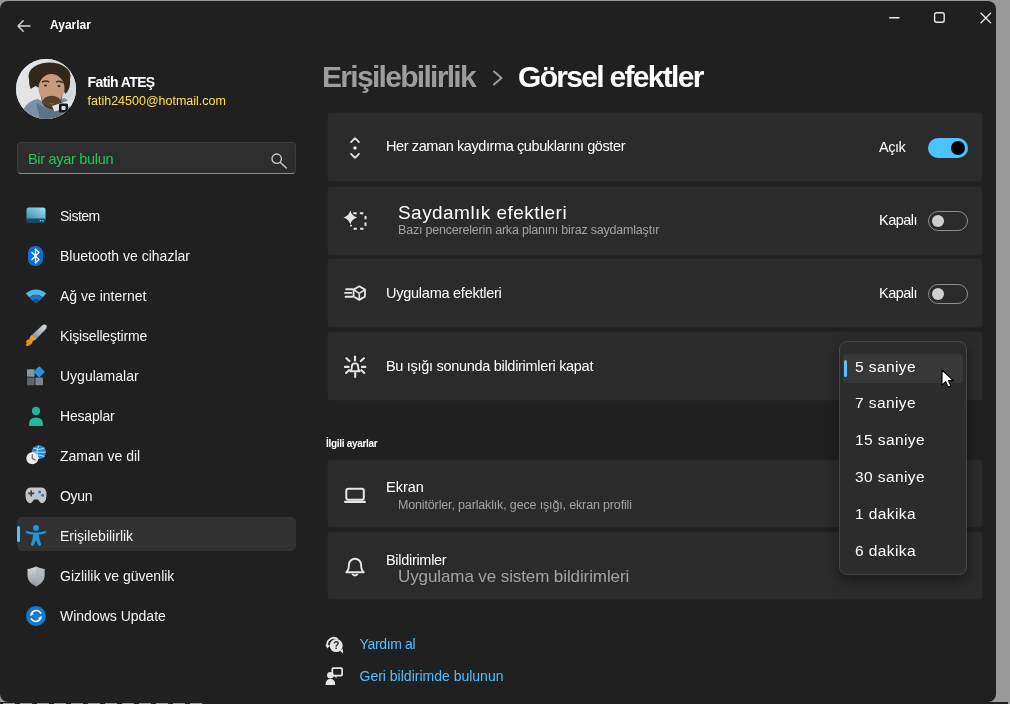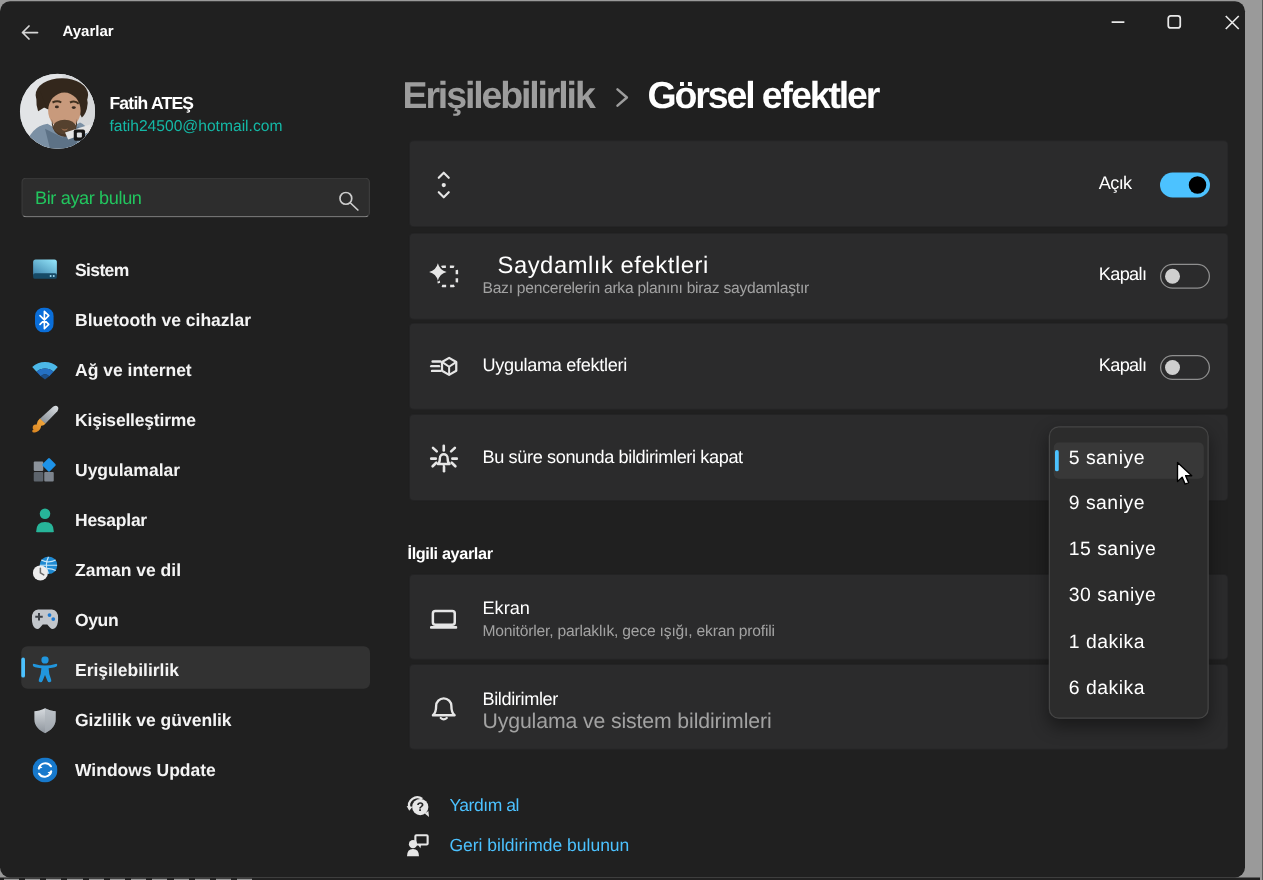--- a/index.html
+++ b/index.html
@@ -8,22 +8,22 @@
   .abs { position:absolute; }
   #win {
     position:absolute; left:0; top:1px; width:996px; height:701px;
     background:#202020; border-radius:8px; overflow:hidden;
   }
   #bottomstrip { position:absolute; left:0; top:702px; width:1008px; height:2px; background:#212121; }
   #dashes { position:absolute; left:3px; top:703px; width:202px; height:1px;
     background:repeating-linear-gradient(90deg,#9a9a9a 0 12px,#212121 12px 17px); }
   .t { position:absolute; white-space:nowrap; transform:translateY(-50%); color:#fff; }
   .card { position:absolute; left:327px; width:656px; background:#2b2b2c; border-radius:4px; border:1px solid rgba(0,0,0,0.18); }
-  .sub { color:#a2a2a2; }
-  .navtxt { font-size:14px; color:#f4f4f4;font-weight:bold; }
+  .sub { color:#a2a2a2;margin-left:12px; }
+  .navtxt { font-size:14px; color:#f4f4f4; }
   .icon { position:absolute; }
 </style>
 </head>
 <body>
 <div id="win">
 
   <svg class="icon" style="left:16px;top:18px" width="16" height="14" viewBox="0 0 16 14">
     <path d="M2 7 H14 M2 7 L7.2 1.8 M2 7 L7.2 12.2" stroke="#d6d6d6" stroke-width="1.4" fill="none" stroke-linecap="round"></path>
   </svg>
   <div class="t" style="left:50px;top:24px;font-size:12px;font-weight:600">Ayarlar</div>
@@ -50,21 +50,21 @@
       <path d="M20 44 L34 51 L47 42 L45 60 L24 60 Z" fill="#5d7286"></path>
       <path d="M25.5 36 Q26.5 47 35.5 48 Q44.5 47 45.5 36 Q46.5 45 41.5 48.8 Q36 52 30.5 48.8 Q24.5 45 25.5 36 Z" fill="#4a3828"></path>
       <ellipse cx="35.7" cy="42.5" rx="9" ry="5.8" fill="#55412e"></ellipse>
       <path d="M33 43.5 Q35.7 45.2 38.5 43.5 Q37.5 45.6 35.7 45.6 Q34 45.6 33 43.5 Z" fill="#96694a"></path>
       <path d="M36 47 L56 40.5 L57.5 46 L38.5 52.5 Z" fill="#e4e4e4"></path>
       <rect x="43" y="44.5" width="9" height="9" rx="1.5" fill="#161616"></rect>
       <rect x="45.5" y="47" width="4" height="4" rx="0.8" fill="#dcdee0"></rect>
     </svg>
   </div>
   <div class="t" style="left:87.5px;top:81px;font-size:14px;font-weight:700;letter-spacing:-0.6px">Fatih ATEŞ</div>
-  <div class="t" style="left:87.5px;top:100px;font-size:12.5px;color:#14b8a6">fatih24500@hotmail.com</div>
+  <div class="t" style="left:87.5px;top:100px;font-size:12.5px;color:#fde047">fatih24500@hotmail.com</div>
 
   <div class="abs" style="left:16.5px;top:141px;width:279.5px;height:31.5px;background:#2d2d2d;border:1px solid #3c3c3c;border-bottom:1px solid #8a8a8a;border-radius:4px"></div>
   <div class="t" style="left:28px;top:157.5px;font-size:14.5px;letter-spacing:-0.3px;color:#22c55e">Bir ayar bulun</div>
   <svg class="icon" style="left:271px;top:152px" width="17" height="16" viewBox="0 0 17 16">
     <circle cx="5.7" cy="5.7" r="4.7" stroke="#cccccc" stroke-width="1.35" fill="none"></circle>
     <path d="M9.4 9.4 L15.3 15" stroke="#cccccc" stroke-width="1.35" stroke-linecap="round"></path>
   </svg>
 
   <div class="abs" style="left:17px;top:516px;width:279px;height:34px;background:#323232;border-radius:5px"></div>
   <div class="abs" style="left:17px;top:525px;width:3px;height:16px;background:#4cc2ff;border-radius:2px"></div>
@@ -164,39 +164,40 @@
   <svg class="icon" style="left:492px;top:69px" width="12" height="16" viewBox="0 0 12 16">
     <path d="M2 1.5 L9.5 8 L2 14.5" stroke="#9d9d9d" stroke-width="2" fill="none" stroke-linecap="round" stroke-linejoin="round"></path>
   </svg>
   <div class="t" style="left:518px;top:76px;font-size:30px;font-weight:700;letter-spacing:-1.7px">Görsel efektler</div>
 
   <div class="card" style="top:111px;height:70px"></div>
   <div class="card" style="top:184.5px;height:70px"></div>
   <div class="card" style="top:257px;height:70px"></div>
   <div class="card" style="top:330px;height:70px"></div>
 
+  <div class="t" style="left:386px;top:144.5px;font-size:14.5px;letter-spacing:-0.4px">Her zaman kaydırma çubuklarını göster</div>
   <div class="t" style="left:879px;top:146px;font-size:14.5px;letter-spacing:-0.5px">Açık</div>
 
   <div class="t" style="left:398px;top:211.5px;font-size:19px;letter-spacing:0.45px">Saydamlık efektleri</div>
   <div class="t sub" style="left:386px;top:229px;font-size:12.5px;letter-spacing:-0.2px">Bazı pencerelerin arka planını biraz saydamlaştır</div>
   <div class="t" style="left:879px;top:219px;font-size:14.5px;letter-spacing:-0.5px">Kapalı</div>
 
   <div class="t" style="left:386px;top:291.5px;font-size:14.5px;letter-spacing:-0.25px">Uygulama efektleri</div>
   <div class="t" style="left:879px;top:291.5px;font-size:14.5px;letter-spacing:-0.5px">Kapalı</div>
 
-  <div class="t" style="left:386px;top:364.5px;font-size:14.5px;letter-spacing:-0.3px">Bu süre sonunda bildirimleri kapat</div>
+  <div class="t" style="left:386px;top:364.5px;font-size:14.5px;letter-spacing:-0.3px">Bu ışığı sonunda bildirimleri kapat</div>
 
   <div class="abs" style="left:928px;top:137px;width:40px;height:20px;border-radius:10px;background:#4cc2ff"></div>
   <div class="abs" style="left:951px;top:140px;width:14px;height:14px;border-radius:50%;background:#000"></div>
   <div class="abs" style="left:928px;top:210px;width:40px;height:20px;border-radius:10px;border:1px solid #8f8f8f"></div>
   <div class="abs" style="left:932px;top:214px;width:12px;height:12px;border-radius:50%;background:#cfcfcf"></div>
   <div class="abs" style="left:928px;top:282.5px;width:40px;height:20px;border-radius:10px;border:1px solid #8f8f8f"></div>
   <div class="abs" style="left:932px;top:286.5px;width:12px;height:12px;border-radius:50%;background:#cfcfcf"></div>
 
-  <div class="t" style="left:326px;top:442px;font-size:13px;letter-spacing:-0.3px;font-weight:700">İlgili ayarlar</div>
+  <div class="t" style="left:326px;top:442px;font-size:10px;letter-spacing:-0.3px;font-weight:700">İlgili ayarlar</div>
   <div class="card" style="top:457.5px;height:69px"></div>
   <div class="card" style="top:529.5px;height:69px"></div>
   <div class="t" style="left:386px;top:486px;font-size:14.5px">Ekran</div>
   <div class="t sub" style="left:386px;top:503.5px;font-size:12.5px;letter-spacing:-0.15px">Monitörler, parlaklık, gece ışığı, ekran profili</div>
   <div class="t" style="left:386px;top:558.5px;font-size:14.5px;letter-spacing:-0.3px">Bildirimler</div>
   <div class="t sub" style="left:386px;top:576px;font-size:17px;letter-spacing:-0.1px">Uygulama ve sistem bildirimleri</div>
 
   <div class="t" style="left:359.5px;top:643px;font-size:14px;letter-spacing:-0.35px;color:#4cc2ff">Yardım al</div>
   <div class="t" style="left:359.5px;top:675px;font-size:14px;color:#4cc2ff">Geri bildirimde bulunun</div>
 
@@ -260,21 +261,21 @@
     </svg>
   <div class="abs" style="left:999.8px;top:121.5px;width:6px;height:559px;background:#9e9e9e;border-radius:3px"></div>
   <svg class="icon" style="left:998px;top:691px" width="10" height="7" viewBox="0 0 10 7">
       <path d="M1 1 L5 5.8 L9 1 Z" fill="#c9c9c9"></path>
     </svg>
 
   <div class="abs" style="left:839px;top:340px;width:128px;height:234px;background:#2c2c2c;border:1px solid #454545;border-radius:8px;box-shadow:0 6px 14px rgba(0,0,0,0.42)"></div>
   <div class="abs" style="left:843px;top:353px;width:120px;height:29px;background:#383838;border-radius:4px"></div>
   <div class="abs" style="left:844px;top:359px;width:3px;height:17px;background:#4cc2ff;border-radius:2px"></div>
   <div class="t" style="left:855px;top:365.5px;font-size:15.5px;letter-spacing:0.4px">5 saniye</div>
-  <div class="t" style="left:855px;top:402.3px;font-size:15.5px;letter-spacing:0.4px">9 saniye</div>
+  <div class="t" style="left:855px;top:402.3px;font-size:15.5px;letter-spacing:0.4px">7 saniye</div>
   <div class="t" style="left:855px;top:439px;font-size:15.5px;letter-spacing:0.4px">15 saniye</div>
   <div class="t" style="left:855px;top:476px;font-size:15.5px;letter-spacing:0.4px">30 saniye</div>
   <div class="t" style="left:855px;top:512.7px;font-size:15.5px;letter-spacing:0.4px">1 dakika</div>
   <div class="t" style="left:855px;top:549.6px;font-size:15.5px;letter-spacing:0.4px">6 dakika</div>
 
   <svg class="icon" style="left:940.5px;top:367.5px" width="14" height="21" viewBox="0 0 14 21">
     <path d="M1 1 L1 16.2 L4.7 12.7 L7.1 18.3 L9.9 17.1 L7.5 11.6 L12.4 11.6 Z" fill="#fff" stroke="#000" stroke-width="1.1" stroke-linejoin="round"></path>
   </svg>
 </div>
 <div id="bottomstrip"></div>

